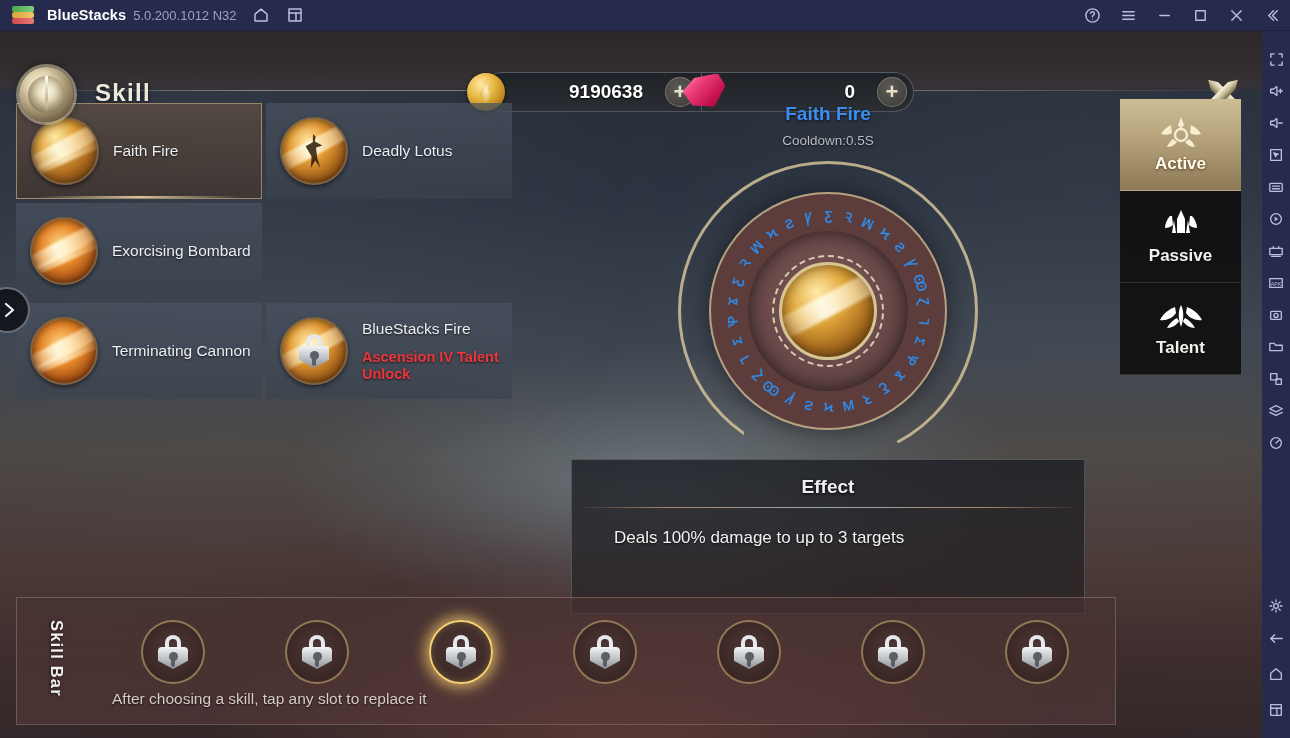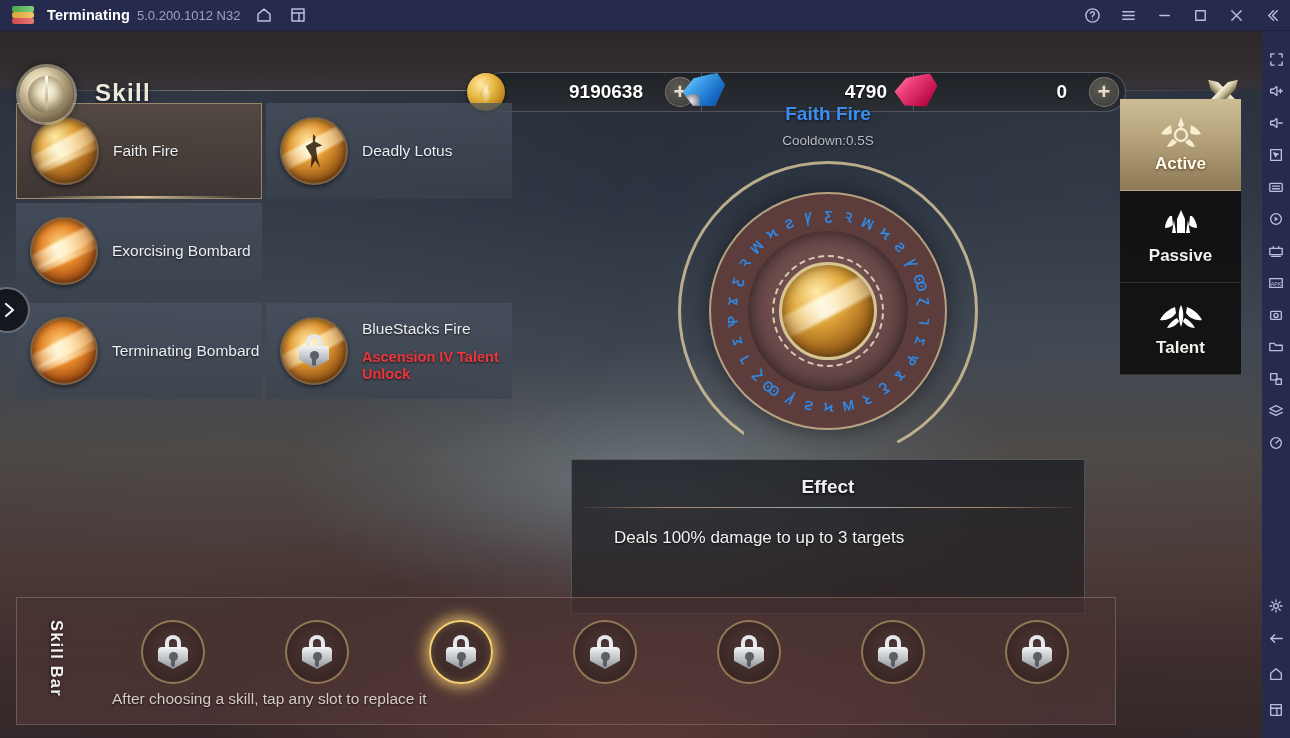--- a/index.html
+++ b/index.html
@@ -324,21 +324,21 @@
 <body>
 
 <div id="app">
 
   <div class="bs-titlebar">
     <div class="bs-logo">
         <i></i>
         <i></i>
         <i></i>
       </div>
-    <div class="bs-title">Terminating</div>
+    <div class="bs-title">BlueStacks</div>
     <div class="bs-ver">5.0.200.1012 N32</div>
     <div class="bs-tb-icons">
       <div class="bs-tb-icon">
         <svg class="ic" width="18" height="18" viewBox="0 0 18 18">
             <path d="M3 8.2 9 3.2l6 5V15H3z"></path>
           </svg>
       </div>
       <div class="bs-tb-icon">
         <svg class="ic" width="18" height="18" viewBox="0 0 18 18">
             <rect x="3" y="3" width="12" height="12"></rect>
@@ -392,24 +392,20 @@
     <div class="gheader"></div>
     <div class="crest"></div>
     <div class="page-title">Skill</div>
 
     <div class="curr-wrap">
       <div class="curr first">
         <div class="coin"></div>
         <div class="val">9190638</div>
         <div class="plus">+</div>
       </div>
-      <div class="curr mid">
-        <div class="gem-blue"></div>
-        <div class="val">4790</div>
-      </div>
       <div class="curr last">
         <div class="gem-red"></div>
         <div class="val">0</div>
         <div class="plus">+</div>
       </div>
     </div>
 
     <div class="close-x">
       <span></span>
         <span></span>
@@ -446,21 +442,21 @@
             </div>
           <div class="sname">Exorcising Bombard</div>
         </div>
       </div>
       <div class="srow">
         <div class="skill-card">
           <div class="sicon v3">
               <div class="beam"></div>
               <div class="beam2"></div>
             </div>
-          <div class="sname">Terminating Bombard</div>
+          <div class="sname">Terminating Cannon</div>
         </div>
         <div class="skill-card">
           <div class="sicon v2">
             <div class="beam"></div>
             <div class="lock-badge">
               <div class="lock-shackle"></div>
                 <div class="lock-body"></div>
                 <div class="lock-key"></div>
             </div>
           </div>

